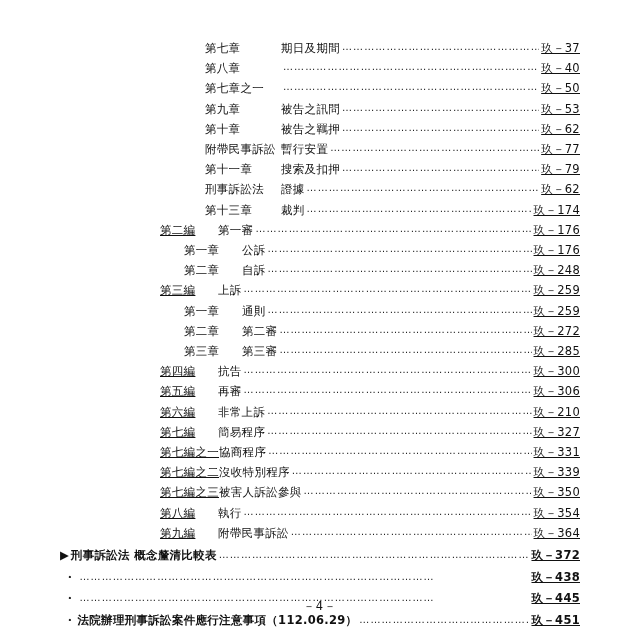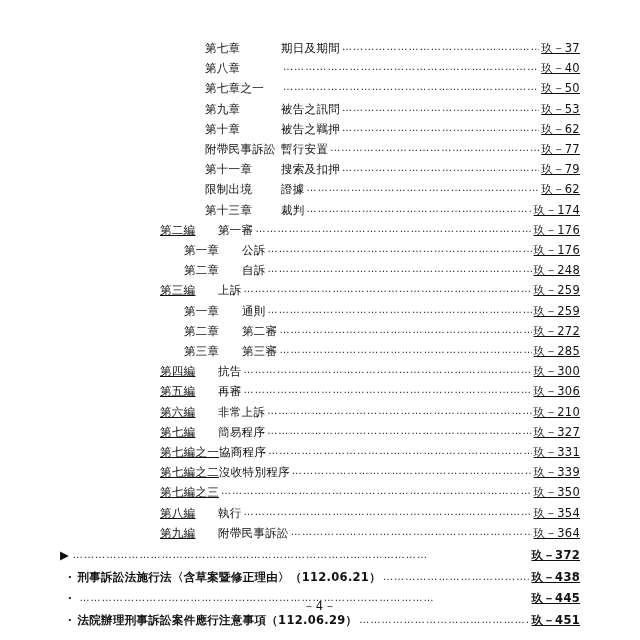--- a/index.html
+++ b/index.html
@@ -132,21 +132,21 @@
         <span class="dots">……………………………………………………………………………………</span>
         <span class="pg">玖－77</span>
       </li>
       <li class="toc-row lv3">
         <span class="lbl">第十一章</span>
         <span class="ttl">搜索及扣押</span>
         <span class="dots">……………………………………………………………………………………</span>
         <span class="pg">玖－79</span>
       </li>
       <li class="toc-row lv3">
-        <span class="lbl">限制出境</span>
+        <span class="lbl">刑事訴訟法</span>
         <span class="ttl">證據</span>
         <span class="dots">……………………………………………………………………………………</span>
         <span class="pg">玖－62</span>
       </li>
       <li class="toc-row lv3">
         <span class="lbl">第十三章</span>
         <span class="ttl">裁判</span>
         <span class="dots">……………………………………………………………………………………</span>
         <span class="pg">玖－174</span>
       </li>
@@ -223,43 +223,44 @@
         <span class="pg">玖－331</span>
       </li>
       <li class="toc-row lv1">
         <span class="lbl">第七編之二</span>
         <span class="ttl">沒收特別程序</span>
         <span class="dots">……………………………………………………………………………………</span>
         <span class="pg">玖－339</span>
       </li>
       <li class="toc-row lv1">
         <span class="lbl">第七編之三</span>
+        <span class="ttl">被害人訴訟參與</span>
         <span class="dots">……………………………………………………………………………………</span>
         <span class="pg">玖－350</span>
       </li>
       <li class="toc-row lv1">
         <span class="lbl">第八編</span>
         <span class="ttl">執行</span>
         <span class="dots">……………………………………………………………………………………</span>
         <span class="pg">玖－354</span>
       </li>
       <li class="toc-row lv1">
         <span class="lbl">第九編</span>
         <span class="ttl">附帶民事訴訟</span>
         <span class="dots">……………………………………………………………………………………</span>
         <span class="pg">玖－364</span>
       </li>
       <li class="bullet-row tri-row">
         <span class="bmark">▶</span>
+        <span class="ttl">刑事訴訟法 概念釐清比較表</span>
         <span class="dots">……………………………………………………………………………………</span>
         <span class="pg">玖－372</span>
       </li>
       <li class="bullet-row dot-row">
         <span class="bmark">・</span>
-        <span class="ttl">刑事訴訟法施行法〈含草案暨修正理由〉（112.06.21）</span>
         <span class="dots">……………………………………………………………………………………</span>
         <span class="pg">玖－438</span>
       </li>
       <li class="bullet-row dot-row">
         <span class="bmark">・</span>
         <span class="dots">……………………………………………………………………………………</span>
         <span class="pg">玖－445</span>
       </li>
       <li class="bullet-row dot-row">
         <span class="bmark">・</span>

